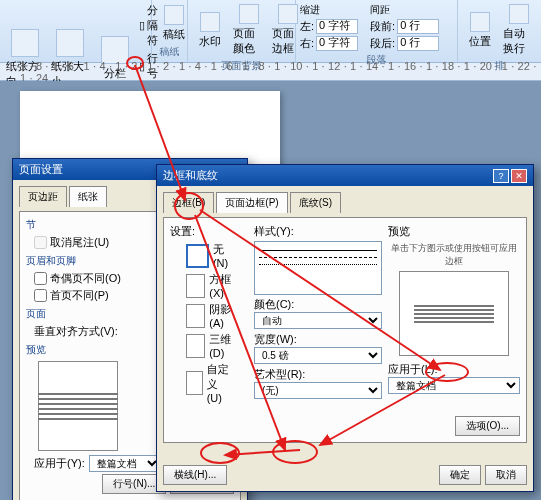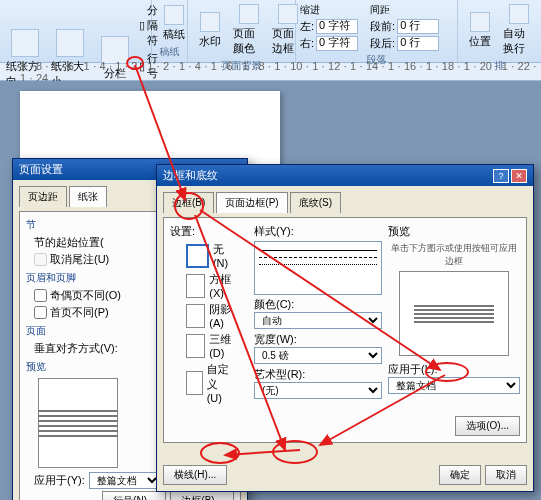--- a/index.html
+++ b/index.html
@@ -165,23 +165,20 @@
       <span>页面设置</span>
     </div>
   <div class="dlg-body">
     <div class="tabs">
       <div class="tab">页边距</div>
       <div class="tab on">纸张</div>
     </div>
     <div class="pane">
       <div class="fs">
           <div class="fs-lbl">节</div>
-        <div class="row">
-            <span>节的起始位置(</span>
-          </div>
         <div class="chk">
             <input type="checkbox" disabled="" style="">
             <span>取消尾注(U)</span>
           </div>
       </div>
       <div class="fs">
           <div class="fs-lbl">页眉和页脚</div>
         <div class="chk">
             <input type="checkbox" style="">
             <span>奇偶页不同(O)</span>

